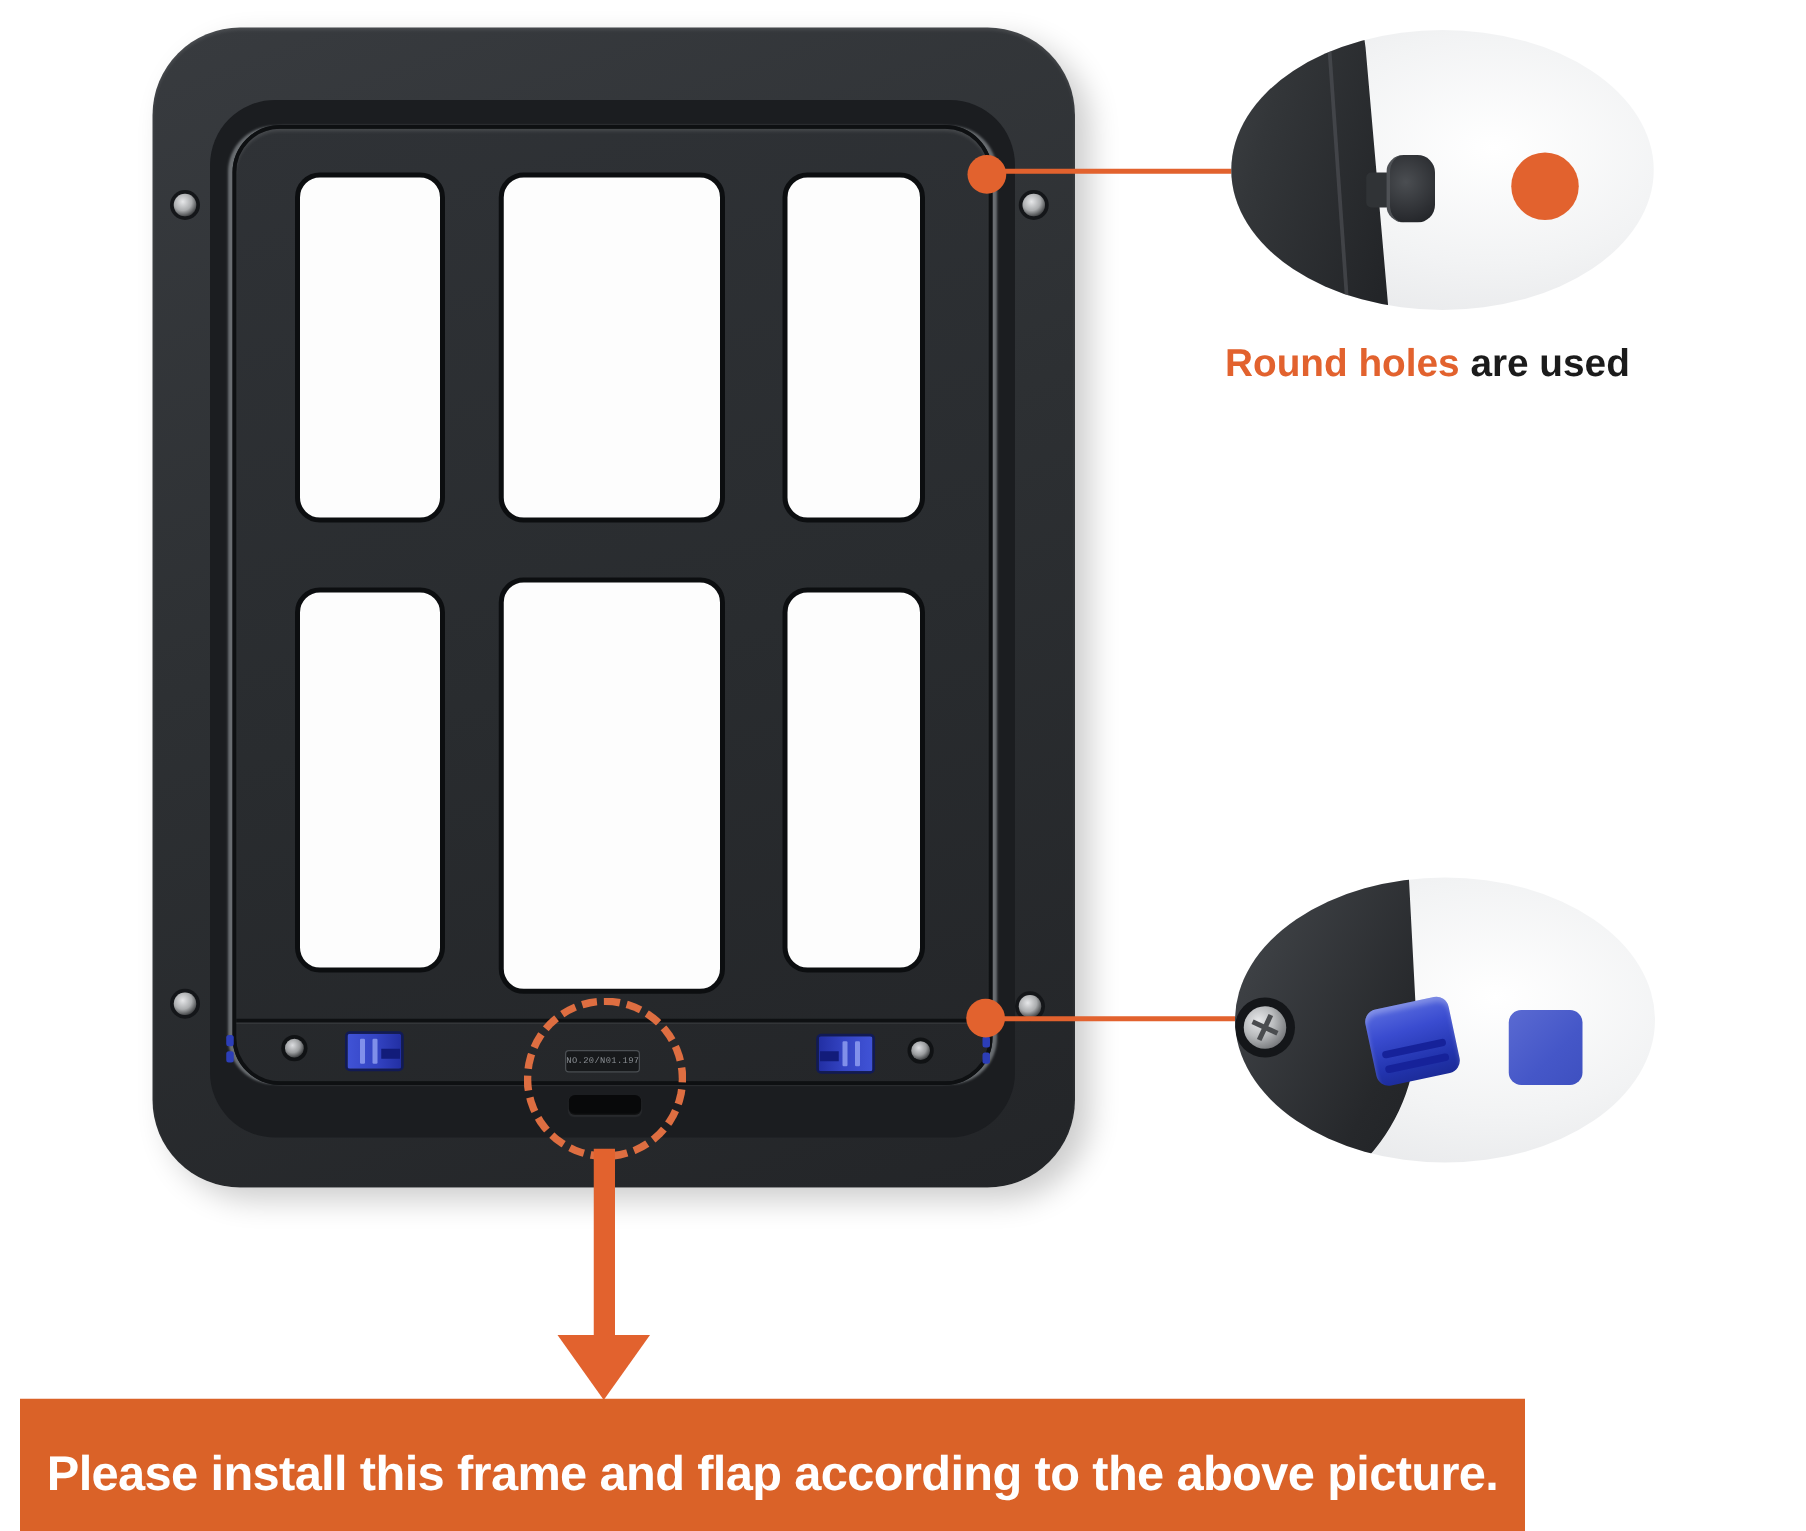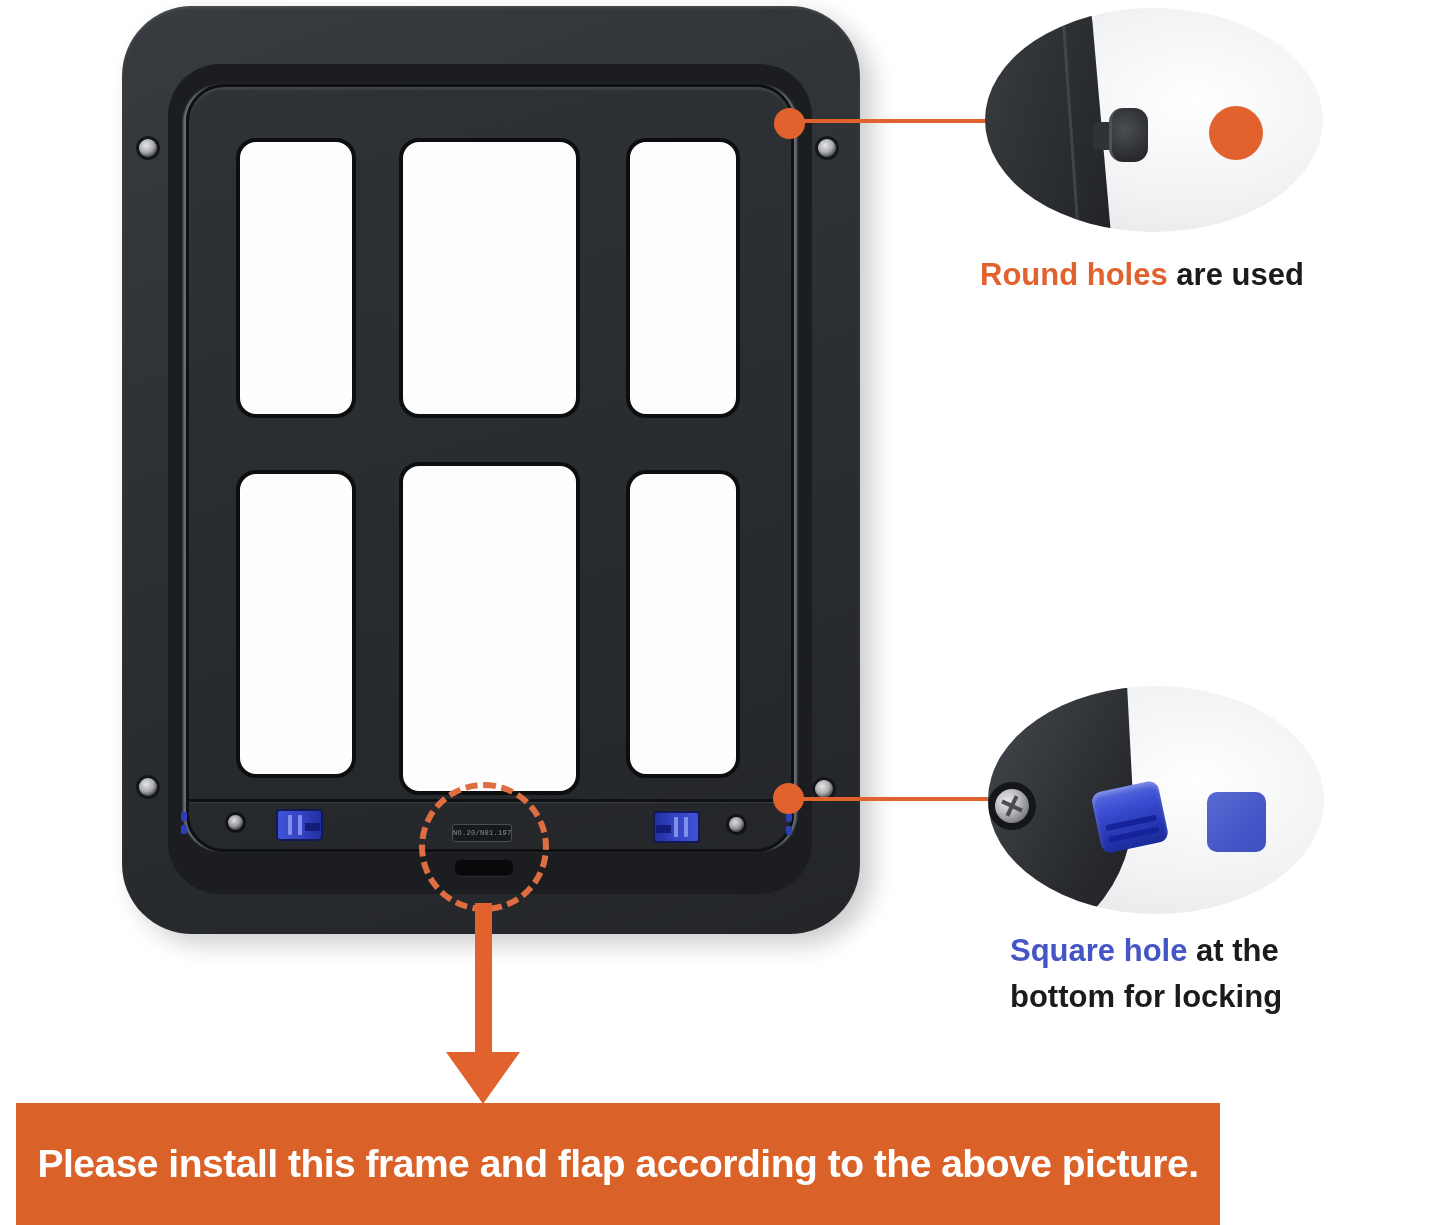--- a/index.html
+++ b/index.html
@@ -6,21 +6,21 @@
     --accent-orange:#E2622E;
     --banner-orange:#DA6228;
     --accent-blue:#4455C5;
   }
   html,body{margin:0;padding:0;background:#ffffff;}
   #stage{
     position:relative;width:1445px;height:1225px;overflow:hidden;
     background:#ffffff;
     font-family:"Liberation Sans", sans-serif;
   }
-  .abs{position:absolute;box-sizing:border-box;}
+  .abs{position:absolute;box-sizing:border-box;margin-top:16px;}
 
   
   .frame-outer{
     left:122px;top:6px;width:738px;height:928px;border-radius:70px;
     background:linear-gradient(160deg,#383b3f 0%,#2d3033 45%,#232528 100%);
     box-shadow:12px 10px 24px rgba(0,0,0,0.20), inset 0 2px 3px rgba(255,255,255,0.10);
   }
   .frame-recess{
     left:168px;top:64px;width:644px;height:830px;border-radius:52px;
     background:#1b1d20;
@@ -213,22 +213,18 @@
       <div class="g1"></div>
       <div class="g2"></div>
     </div>
     <div class="square-sample"></div>
   </div>
 
   <div class="abs callout-text" style="left:980px;top:252px;">
     <div><span class="hl-orange">Round holes</span><span> are used</span></div>
   </div>
 
-  <div class="abs callout-text" style="left:1010px;top:928px;">
-    <div><span class="hl-blue">Square hole</span><span> at the</span></div>
-    <div>bottom for locking</div>
-  </div>
 
   <div class="abs banner">
     <span>Please install this frame and flap according to the above picture.</span>
   </div>
 
 </div>
 
 </body></html>

